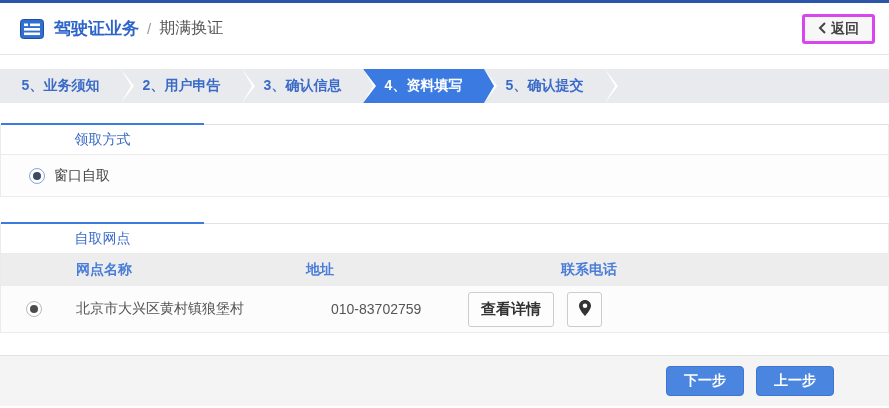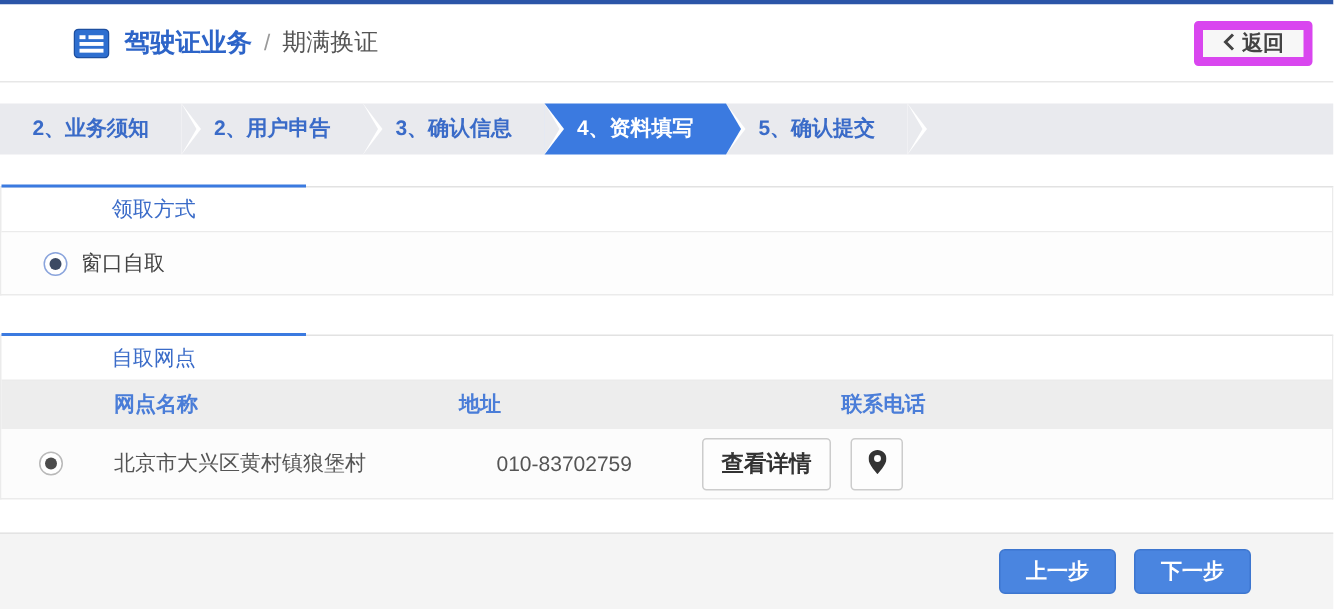--- a/index.html
+++ b/index.html
@@ -3,26 +3,26 @@
 <meta charset="utf-8">
 <style>
   * { box-sizing: border-box; margin: 0; padding: 0; }
   html,body { width:889px; height:408px; background:#fff; overflow:hidden;
     font-family:"Liberation Sans", sans-serif; }
 
   .topbar { height:3px; background:#2b55a8; }
 
   
   .header { height:52px; border-bottom:1px solid #e7e7e7; display:flex;
-    align-items:center; padding:0 14px 0 49px; background:#fff; }
+    align-items:center; padding:0 14px 0 20px; background:#fff; }
   .header-icon { display:flex; }
   .title-primary { color:#2d64c8; font-size:17px; font-weight:bold; margin-left:10px; }
   .title-sep { color:#999; font-size:15px; margin:0 8px; }
   .title-secondary { color:#555; font-size:16px; }
-  .back-btn { margin-left:auto; background:#f7f7f7; border:6px solid #d946ef;
+  .back-btn { margin-left:auto; background:#f7f7f7; border:3px solid #d946ef;
     border-radius:3px; height:30px; padding:0 13px; font-size:14px; font-weight:bold;
     color:#444; display:flex; align-items:center; gap:5px; cursor:pointer;
     font-family:inherit; }
 
   
   .steps { display:flex; height:34px; margin-top:14px; }
   .step { position:relative; width:121px; background:#e9eaee; color:#3a6bc8;
     font-size:14px; font-weight:bold; display:flex; align-items:center;
     justify-content:center; }
   .step::before { content:""; position:absolute; right:-13px; top:0; width:0; height:0;
@@ -111,21 +111,21 @@
     <span>
       <svg width="8" height="12" viewBox="0 0 8 12">
           <polyline points="7,1 2,6 7,11" fill="none" stroke="#444" stroke-width="2"></polyline>
         </svg>
     </span>
     <span>返回</span>
   </button>
 </div>
 
 <div class="steps">
-  <div class="step">2、业务须知</div>
+  <div class="step">5、业务须知</div>
   <div class="step">2、用户申告</div>
   <div class="step">3、确认信息</div>
   <div class="step active">4、资料填写</div>
   <div class="step">5、确认提交</div>
   <div class="step-filler"></div>
 </div>
 
 <div class="section section-pickup">
   <div class="section-title-row">
     <div class="section-title">领取方式</div>
@@ -162,15 +162,15 @@
           <svg width="12" height="16" viewBox="0 0 12 16">
             <path d="M6 0 C2.7 0 0 2.6 0 5.8 C0 10 6 16 6 16 C6 16 12 10 12 5.8 C12 2.6 9.3 0 6 0 Z M6 8 A2.3 2.3 0 1 1 6 3.4 A2.3 2.3 0 0 1 6 8 Z" fill="#333"></path>
           </svg>
         </span>
       </button>
     </div>
   </div>
 </div>
 
 <div class="footer">
+  <button class="btn-primary">下一步</button>
   <button class="btn-primary">上一步</button>
-  <button class="btn-primary">下一步</button>
 </div>
 
 </body></html>

